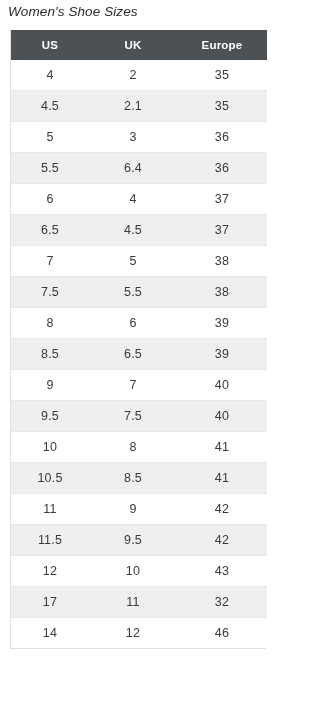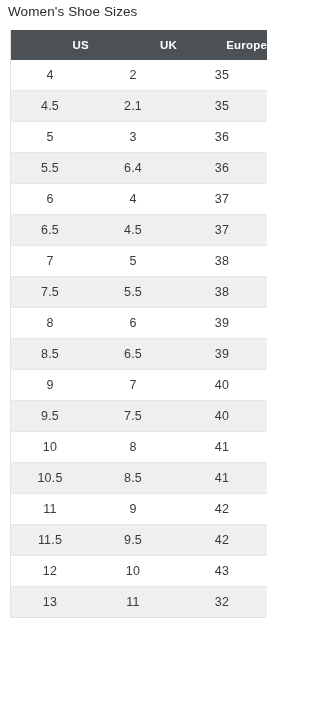--- a/index.html
+++ b/index.html
@@ -23,20 +23,21 @@
   }
   .page-title {
     position: absolute;
     left: 8px;
     top: 3px;
     font-size: 13.5px;
     line-height: 18px;
     color: #2b2b2b;
     letter-spacing: 0.1px;
     white-space: nowrap;
+    font-style: italic;
   }
   .table-wrap {
     position: absolute;
     left: 10px;
     top: 30px;
     width: 256px;
     border: 1px solid #e2e2e2;
     border-top: none;
     box-sizing: border-box;
     background: #ffffff;
@@ -48,21 +49,21 @@
   }
   table.size-table thead tr {
     background: #4c5156;
   }
   table.size-table thead th {
     color: #ffffff;
     font-size: 11.5px;
     font-weight: bold;
     height: 30px;
     padding: 0;
-    text-align: right;
+    text-align: center;
     letter-spacing: 0.2px;
     border: none;
   }
   table.size-table tbody td {
     height: 30px;
     padding: 0;
     text-align: center;
     font-size: 12.5px;
     color: #3a3a3a;
     border-top: 1px solid #e6e6e6;
@@ -182,21 +183,26 @@
             <td>11.5</td>
             <td>9.5</td>
             <td>42</td>
           </tr>
           <tr>
             <td>12</td>
             <td>10</td>
             <td>43</td>
           </tr>
           <tr>
-            <td>13</td>
+            <td>17</td>
             <td>11</td>
             <td>32</td>
+          </tr>
+          <tr>
+            <td>14</td>
+            <td>12</td>
+            <td>46</td>
           </tr>
         </tbody>
     </table>
   </div>
 
 </div>
 
 </body></html>

